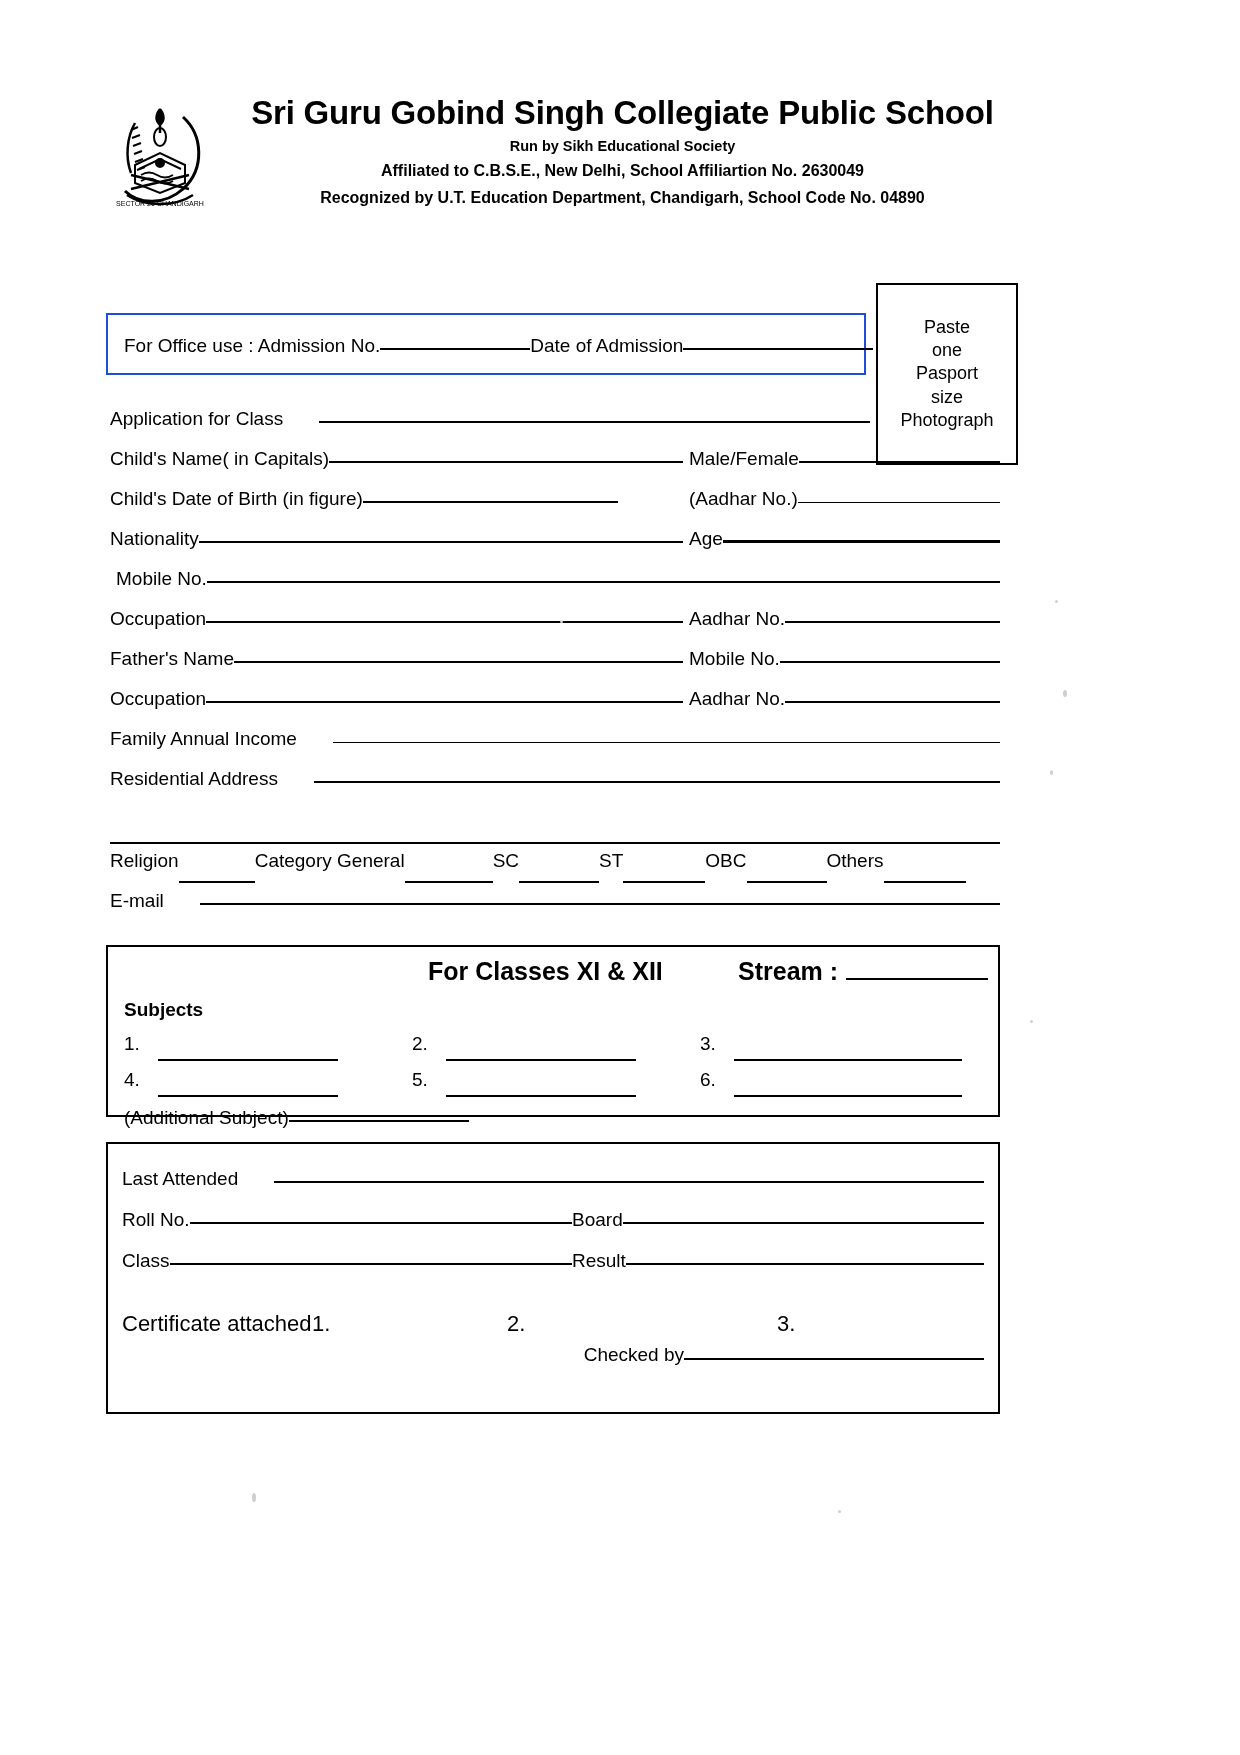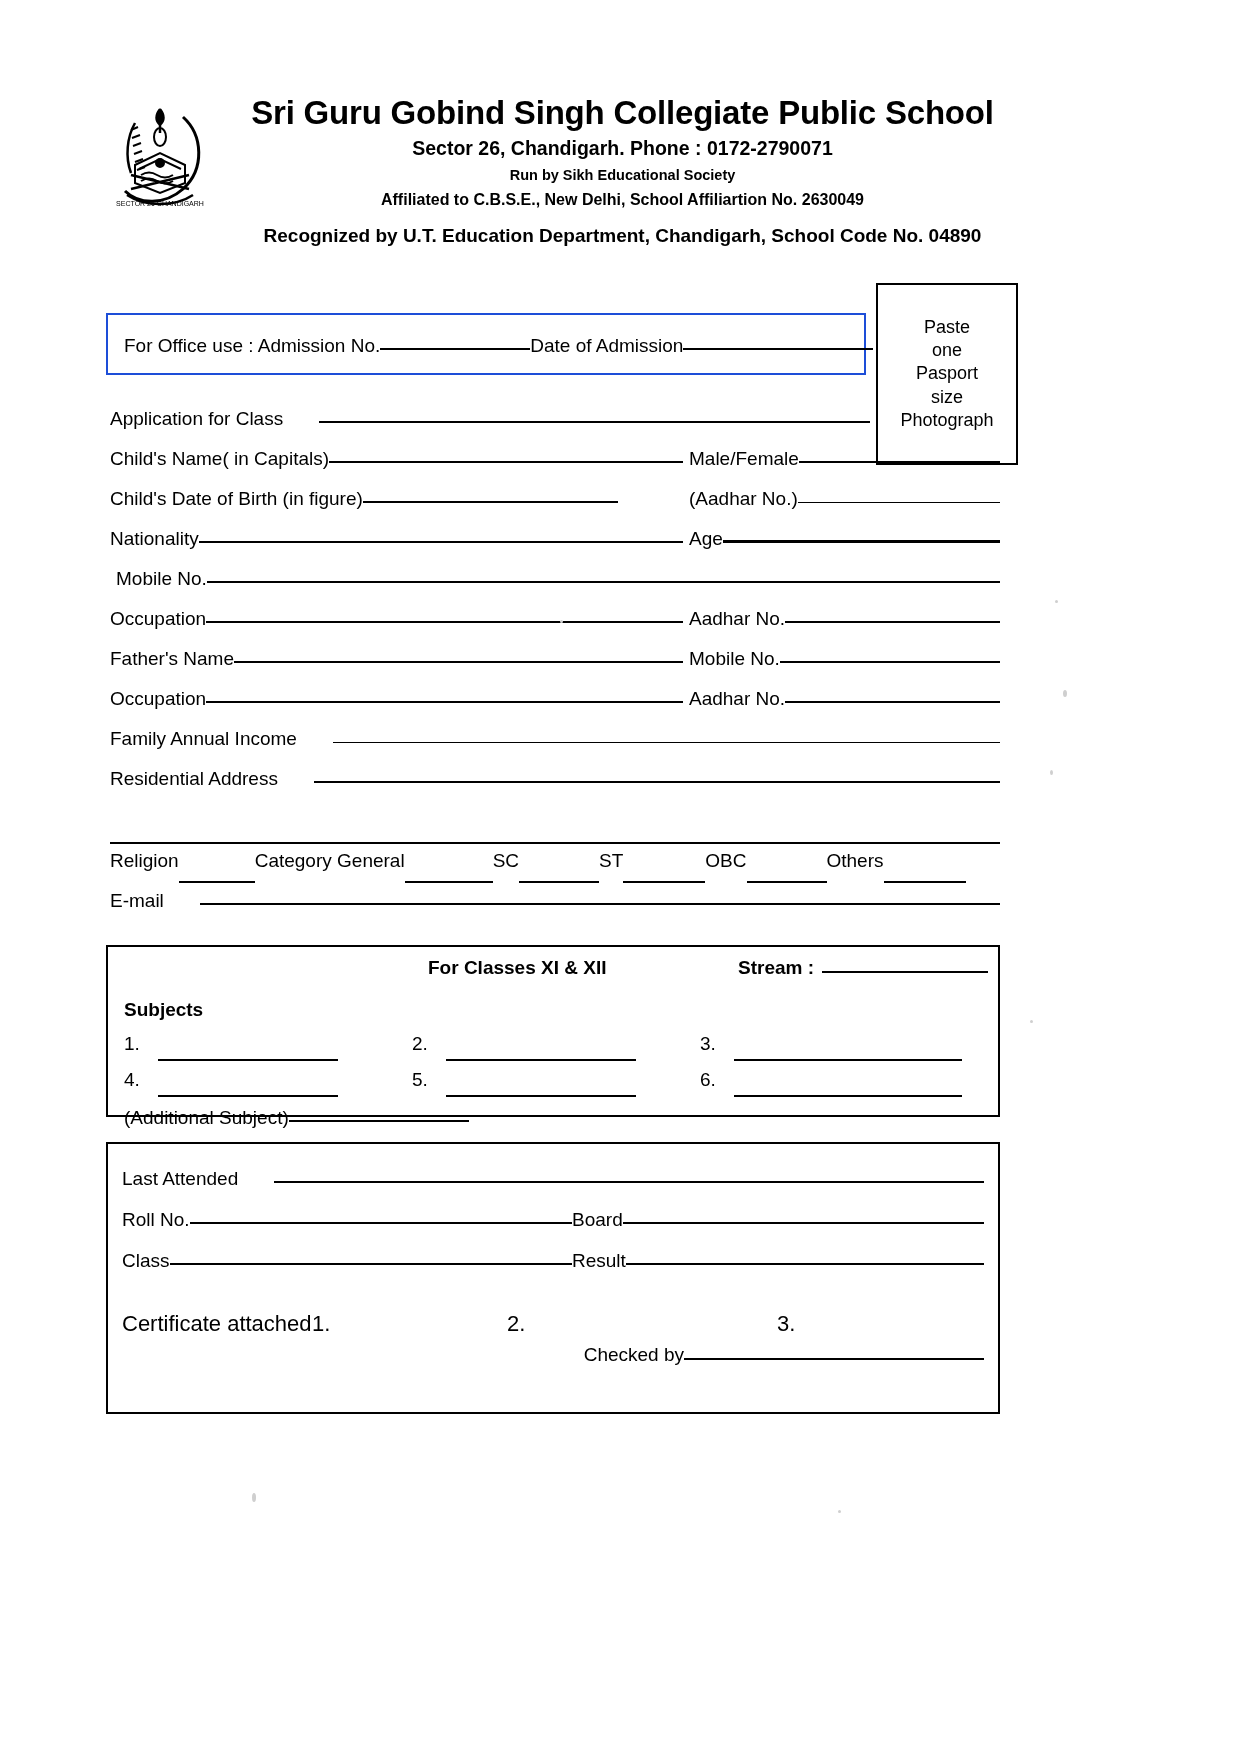--- a/index.html
+++ b/index.html
@@ -58,23 +58,23 @@
     font-size: 14.5px;
     font-weight: bold;
     margin-top: 7px;
   }
   .affil {
     font-size: 16px;
     font-weight: bold;
     margin-top: 8px;
   }
   .recog {
-    font-size: 19px;
-    font-weight: bold;
-    margin-top: 16px;
+    font-size: 16px;
+    font-weight: bold;
+    margin-top: 9px;
   }
 
   .title-wrap {
     position: absolute;
     left: 0;
     top: 168px;
     width: 915px;
     margin-left: 120px;
     text-align: center;
   }
@@ -203,21 +203,21 @@
     top: 945px;
     width: 894px;
     height: 172px;
     border: 2px solid #000;
     box-sizing: border-box;
   }
   .sub-top {
     position: relative;
     height: 34px;
     margin-top: 10px;
-    font-size: 19px;
+    font-size: 25px;
     font-weight: bold;
   }
   .classes-xi {
     position: absolute;
     left: 320px;
     top: 0;
   }
   .stream {
     position: absolute;
     left: 630px;
@@ -363,21 +363,20 @@
         <path d="M36 72 q8 -5 16 0 q8 5 16 0"></path>
         <path d="M36 78 q8 -5 16 0 q8 5 16 0"></path>
         <path d="M26 72 L84 86 M84 72 L26 86" stroke-width="2.5"></path>
         <circle cx="55" cy="60" r="4" fill="#000"></circle>
       </g>
       <text x="55" y="103" font-size="7" text-anchor="middle" font-family="Liberation Sans, sans-serif" fill="#000">SECTOR 26 CHANDIGARH</text>
     </svg>
 
     <div class="header-text">
       <div class="school-name">Sri Guru Gobind Singh Collegiate Public School</div>
-      <div class="addr-line">Sector 26, Chandigarh. Phone : 0172-2790071</div>
       <div class="run-by">Run by Sikh Educational Society</div>
       <div class="affil">Affiliated to C.B.S.E., New Delhi, School Affiliartion No. 2630049</div>
       <div class="recog">Recognized by U.T.  Education Department, Chandigarh, School Code No. 04890</div>
     </div>
   </div>
 
 
   <div class="office-box">
     <div class="office-inner">
       <span class="lbl">For Office use : Admission No.</span>

